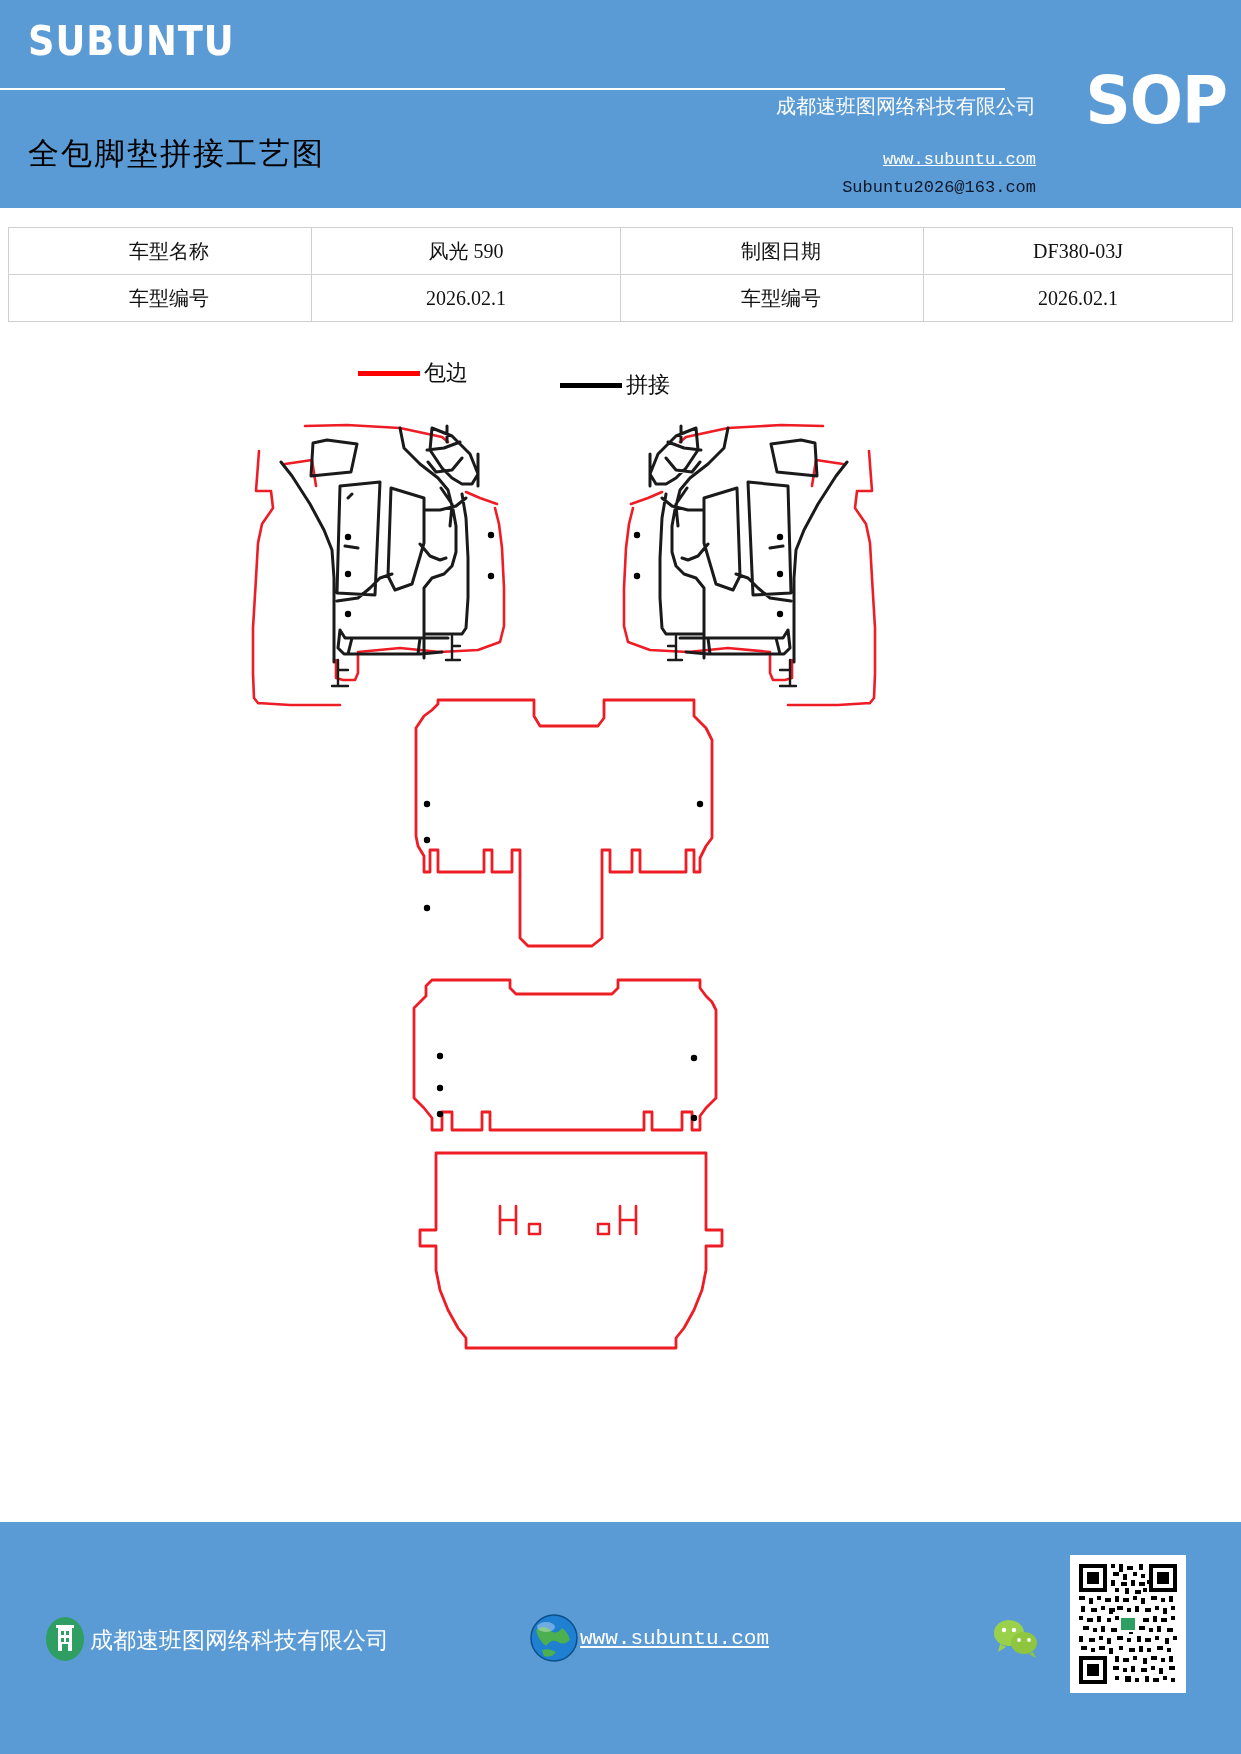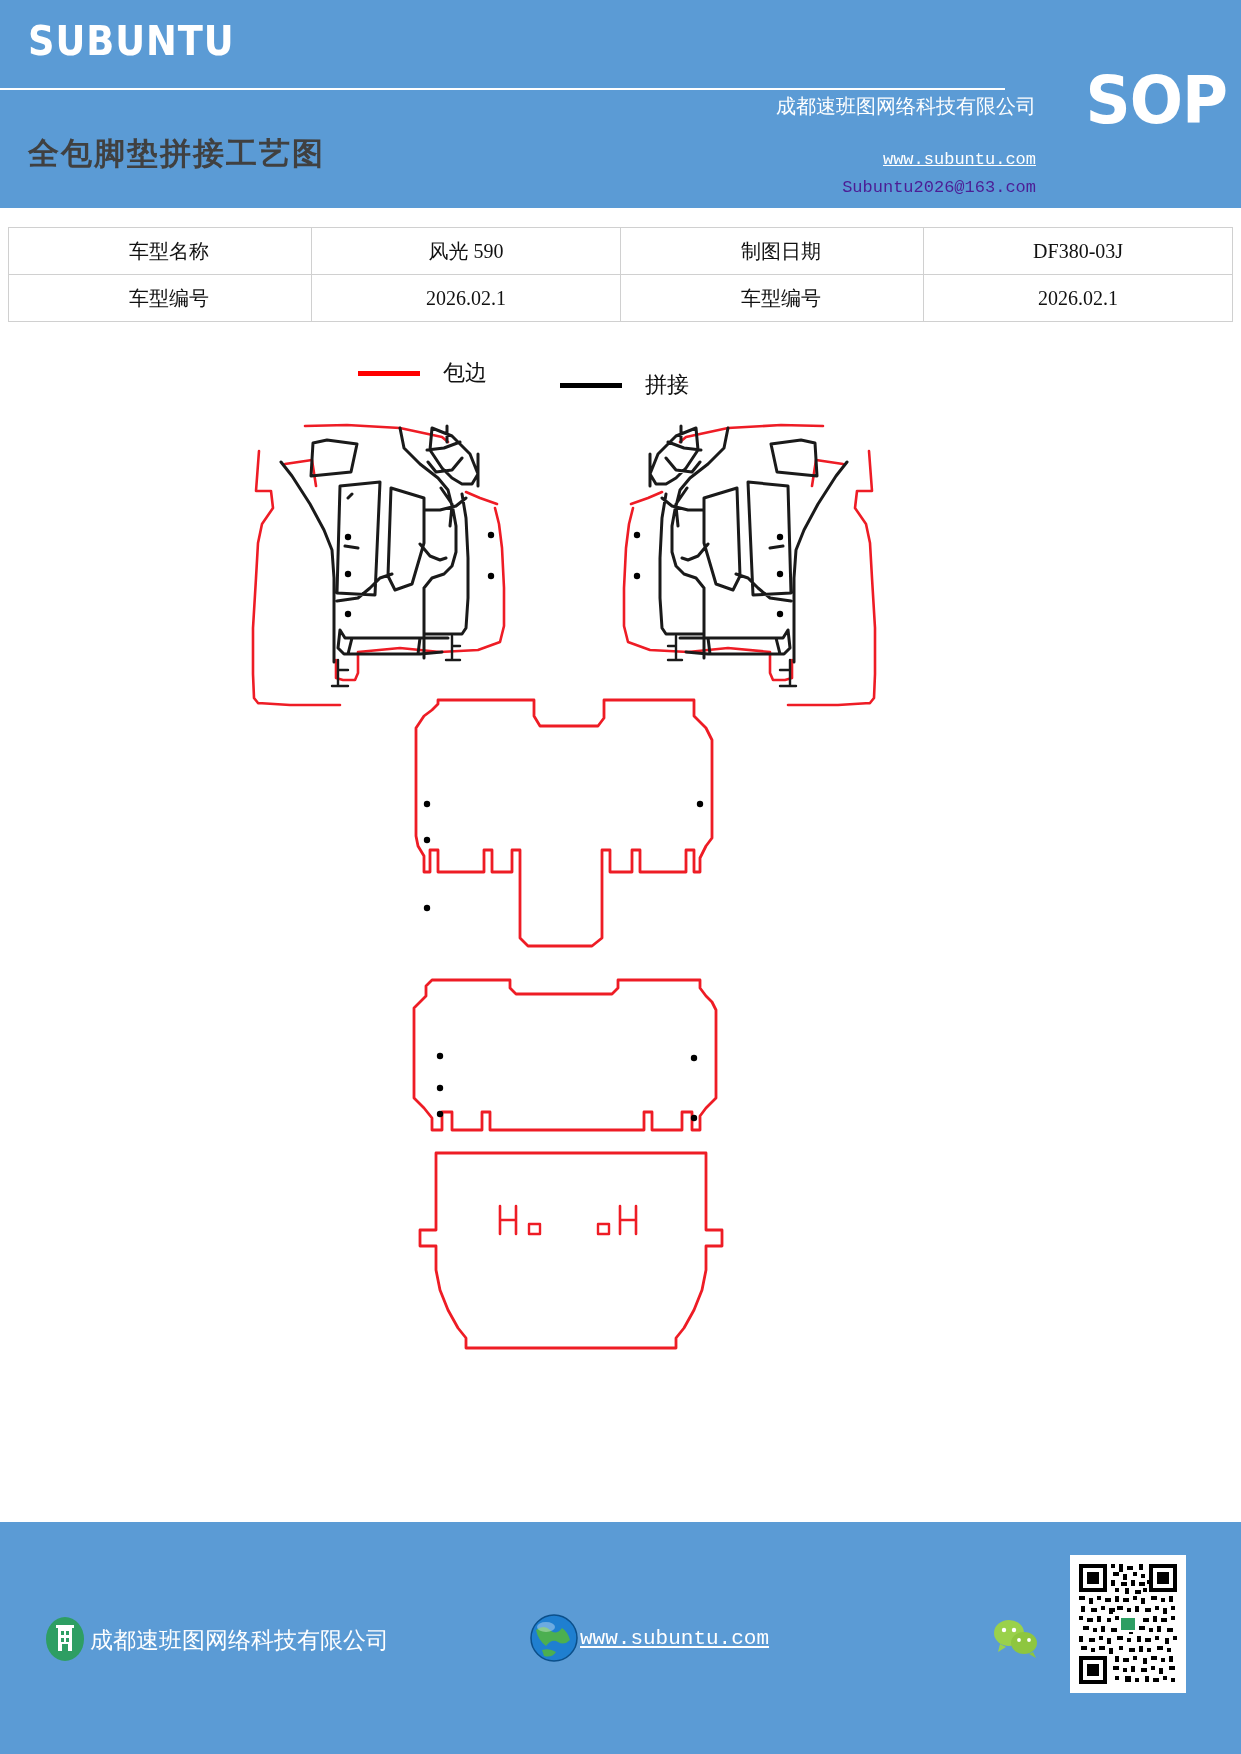--- a/index.html
+++ b/index.html
@@ -28,23 +28,23 @@
     transform-origin: left center;
   }
   .header-rule {
     position: absolute; left: 0; top: 88px;
     width: 1005px; height: 2px;
     background: #ffffff;
   }
   .doc-title {
     position: absolute; left: 28px; top: 133px;
     font-family: "DejaVu Sans", sans-serif;
-    font-weight: bold;
+    font-weight: normal;
     font-size: 31px;
-    color: #404040;
+    color: #000000;
     letter-spacing: 2px;
   }
   .sop-badge {
     position: absolute; right: 14px; top: 62px;
     font-family: "DejaVu Sans", sans-serif;
     font-weight: bold;
     font-size: 66px;
     color: #ffffff;
     letter-spacing: -1px;
     transform: scaleX(0.95);
@@ -57,21 +57,21 @@
   }
   .site-top {
     position: absolute; right: 205px; top: 150px;
     font-size: 17px; color: #ffffff;
     text-decoration: underline;
     white-space: nowrap;
     font-family: "Liberation Mono", "DejaVu Sans Mono", monospace;
   }
   .email-top {
     position: absolute; right: 205px; top: 178px;
-    font-size: 17px; color: #4c1d95;
+    font-size: 17px; color: #0f172a;
     white-space: nowrap;
     font-family: "Liberation Mono", "DejaVu Sans Mono", monospace;
   }
 
   
   .info-table {
     position: absolute; left: 8px; top: 227px;
     width: 1225px;
     border-collapse: collapse;
     table-layout: fixed;
@@ -87,21 +87,21 @@
   .info-table td.lbl { width: 275px; padding-left: 18px; }
   .info-table td.val { width: 280px; }
 
   
   .legend {
     position: absolute; left: 0; top: 358px;
     width: 1241px; height: 40px;
   }
   .legend-item {
     position: absolute;
-    display: flex; align-items: center; gap: 23px;
+    display: flex; align-items: center; gap: 4px;
   }
   .legend-item.a { left: 358px; top: 0; }
   .legend-item.b { left: 560px; top: 12px; }
   .swatch { width: 62px; height: 5px; display: block; }
   .legend-label { font-size: 22px; color: #111; }
 
   
   .drawing {
     position: absolute; left: 0; top: 398px;
     width: 1241px; height: 1000px;

